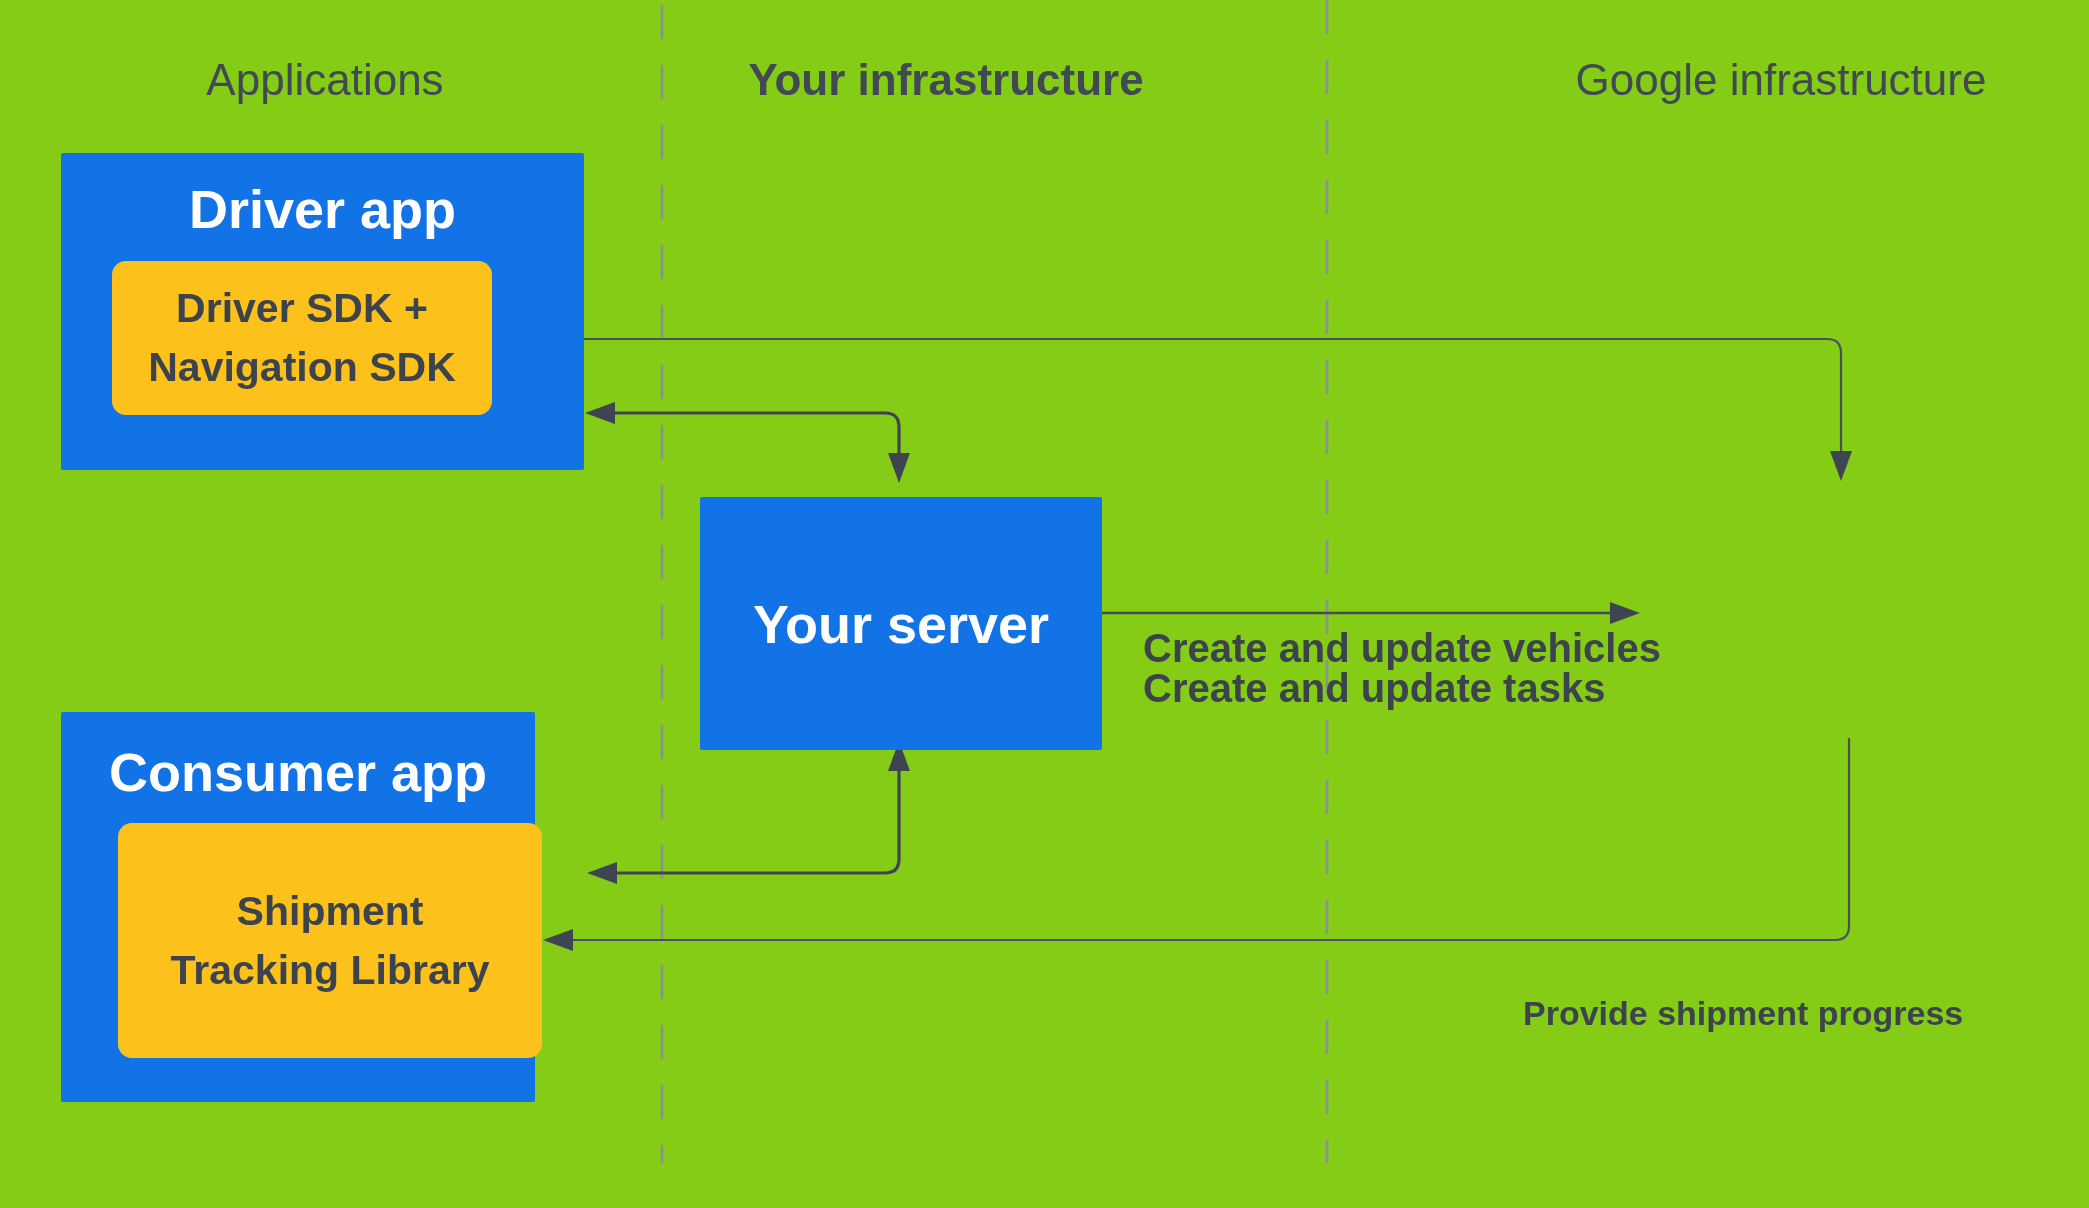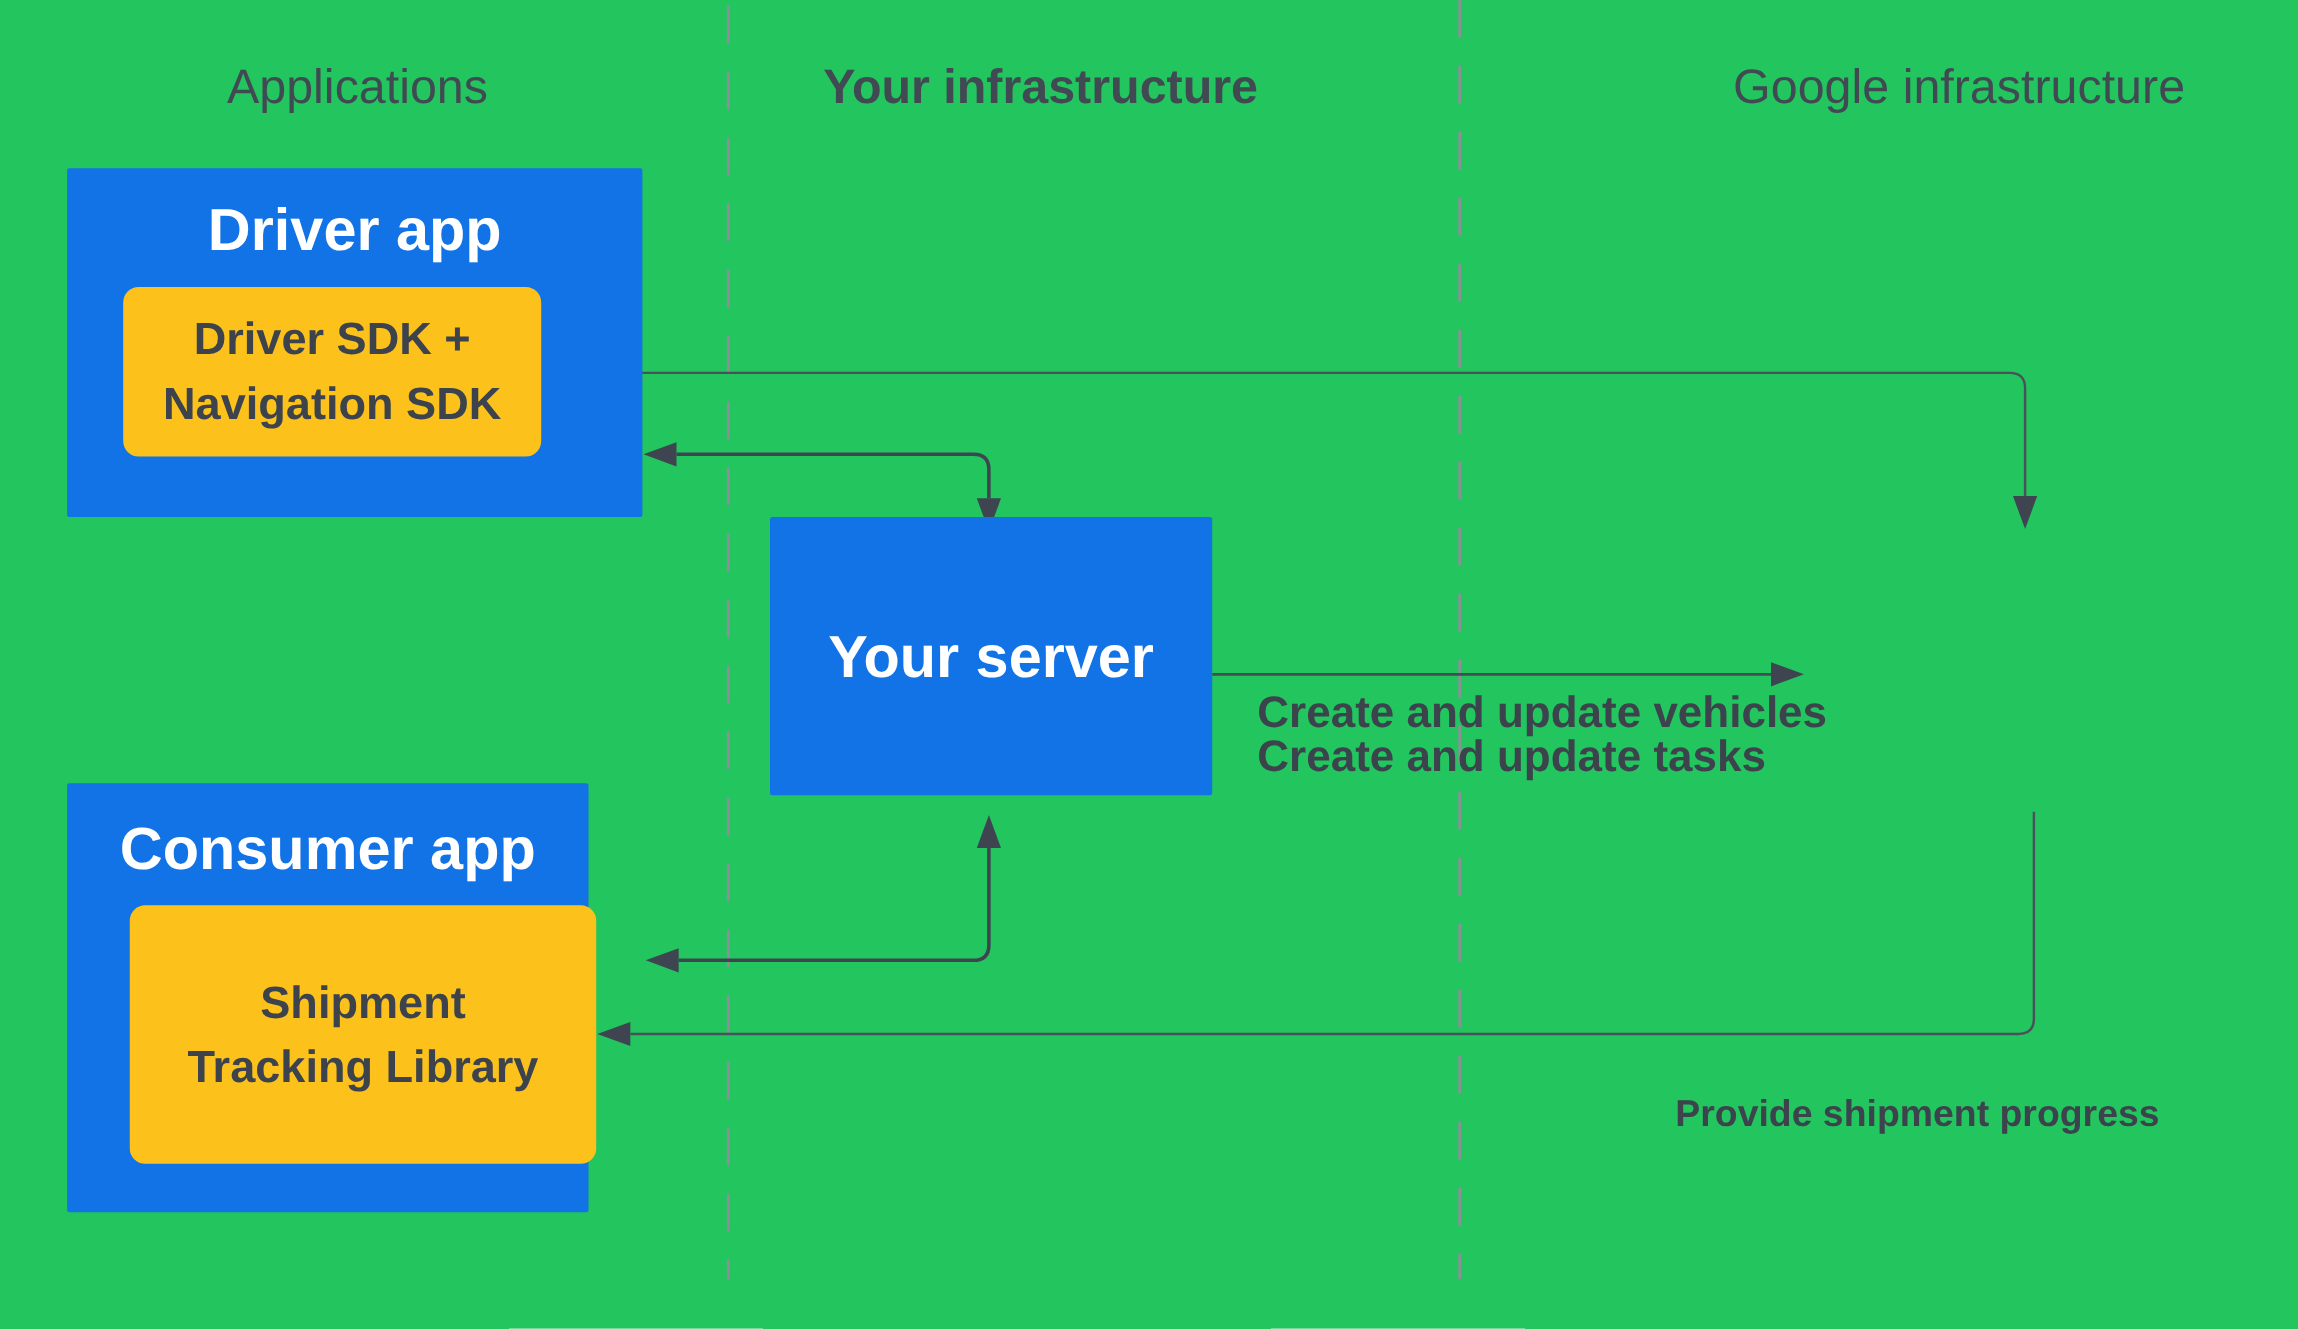--- a/index.html
+++ b/index.html
@@ -9,21 +9,21 @@
     --arrow:#454C56;
     --header:#414A53;
     --dash:#8B9197;
   }
   *{box-sizing:border-box;margin:0;padding:0;}
   html,body{background:#ffffff;}
   body{font-family:"Liberation Sans","DejaVu Sans",sans-serif;}
   .canvas{
     position:relative;
     width:2089px;height:1208px;
-    background:#22c55e;
+    background:#84cc16;
     overflow:hidden;
   }
   .arrow-layer{
     position:absolute;left:0;top:0;width:2089px;height:1208px;
     pointer-events:none;
   }
   .col-header{
     position:absolute;
     transform:translateX(-50%);
     font-size:44px;
@@ -147,21 +147,21 @@
   <div class="node blue" style="left:61px;top:712px;width:474px;height:390px;">
     <div class="node-title" style="top:28px;">Consumer app</div>
     <div class="sdk-box" style="left:57px;top:111px;width:424px;height:235px;">
       <div class="sdk-text">
         <span>Shipment</span><br>
         <span>Tracking Library</span><br>
       </div>
     </div>
   </div>
 
-  <div class="node blue flex-center" style="left:700px;top:470px;width:402px;height:253px;">
+  <div class="node blue flex-center" style="left:700px;top:497px;width:402px;height:253px;">
     <span class="title-white">Your server</span>
   </div>
 
 
 
   <div class="edge-label left-al" style="left:1143px;top:628px;">Create and update vehicles</div>
   <div class="edge-label left-al" style="left:1143px;top:668px;">Create and update tasks</div>
 
   <div class="edge-label centered" style="left:1523px;top:991px;">Provide shipment progress</div>
 

